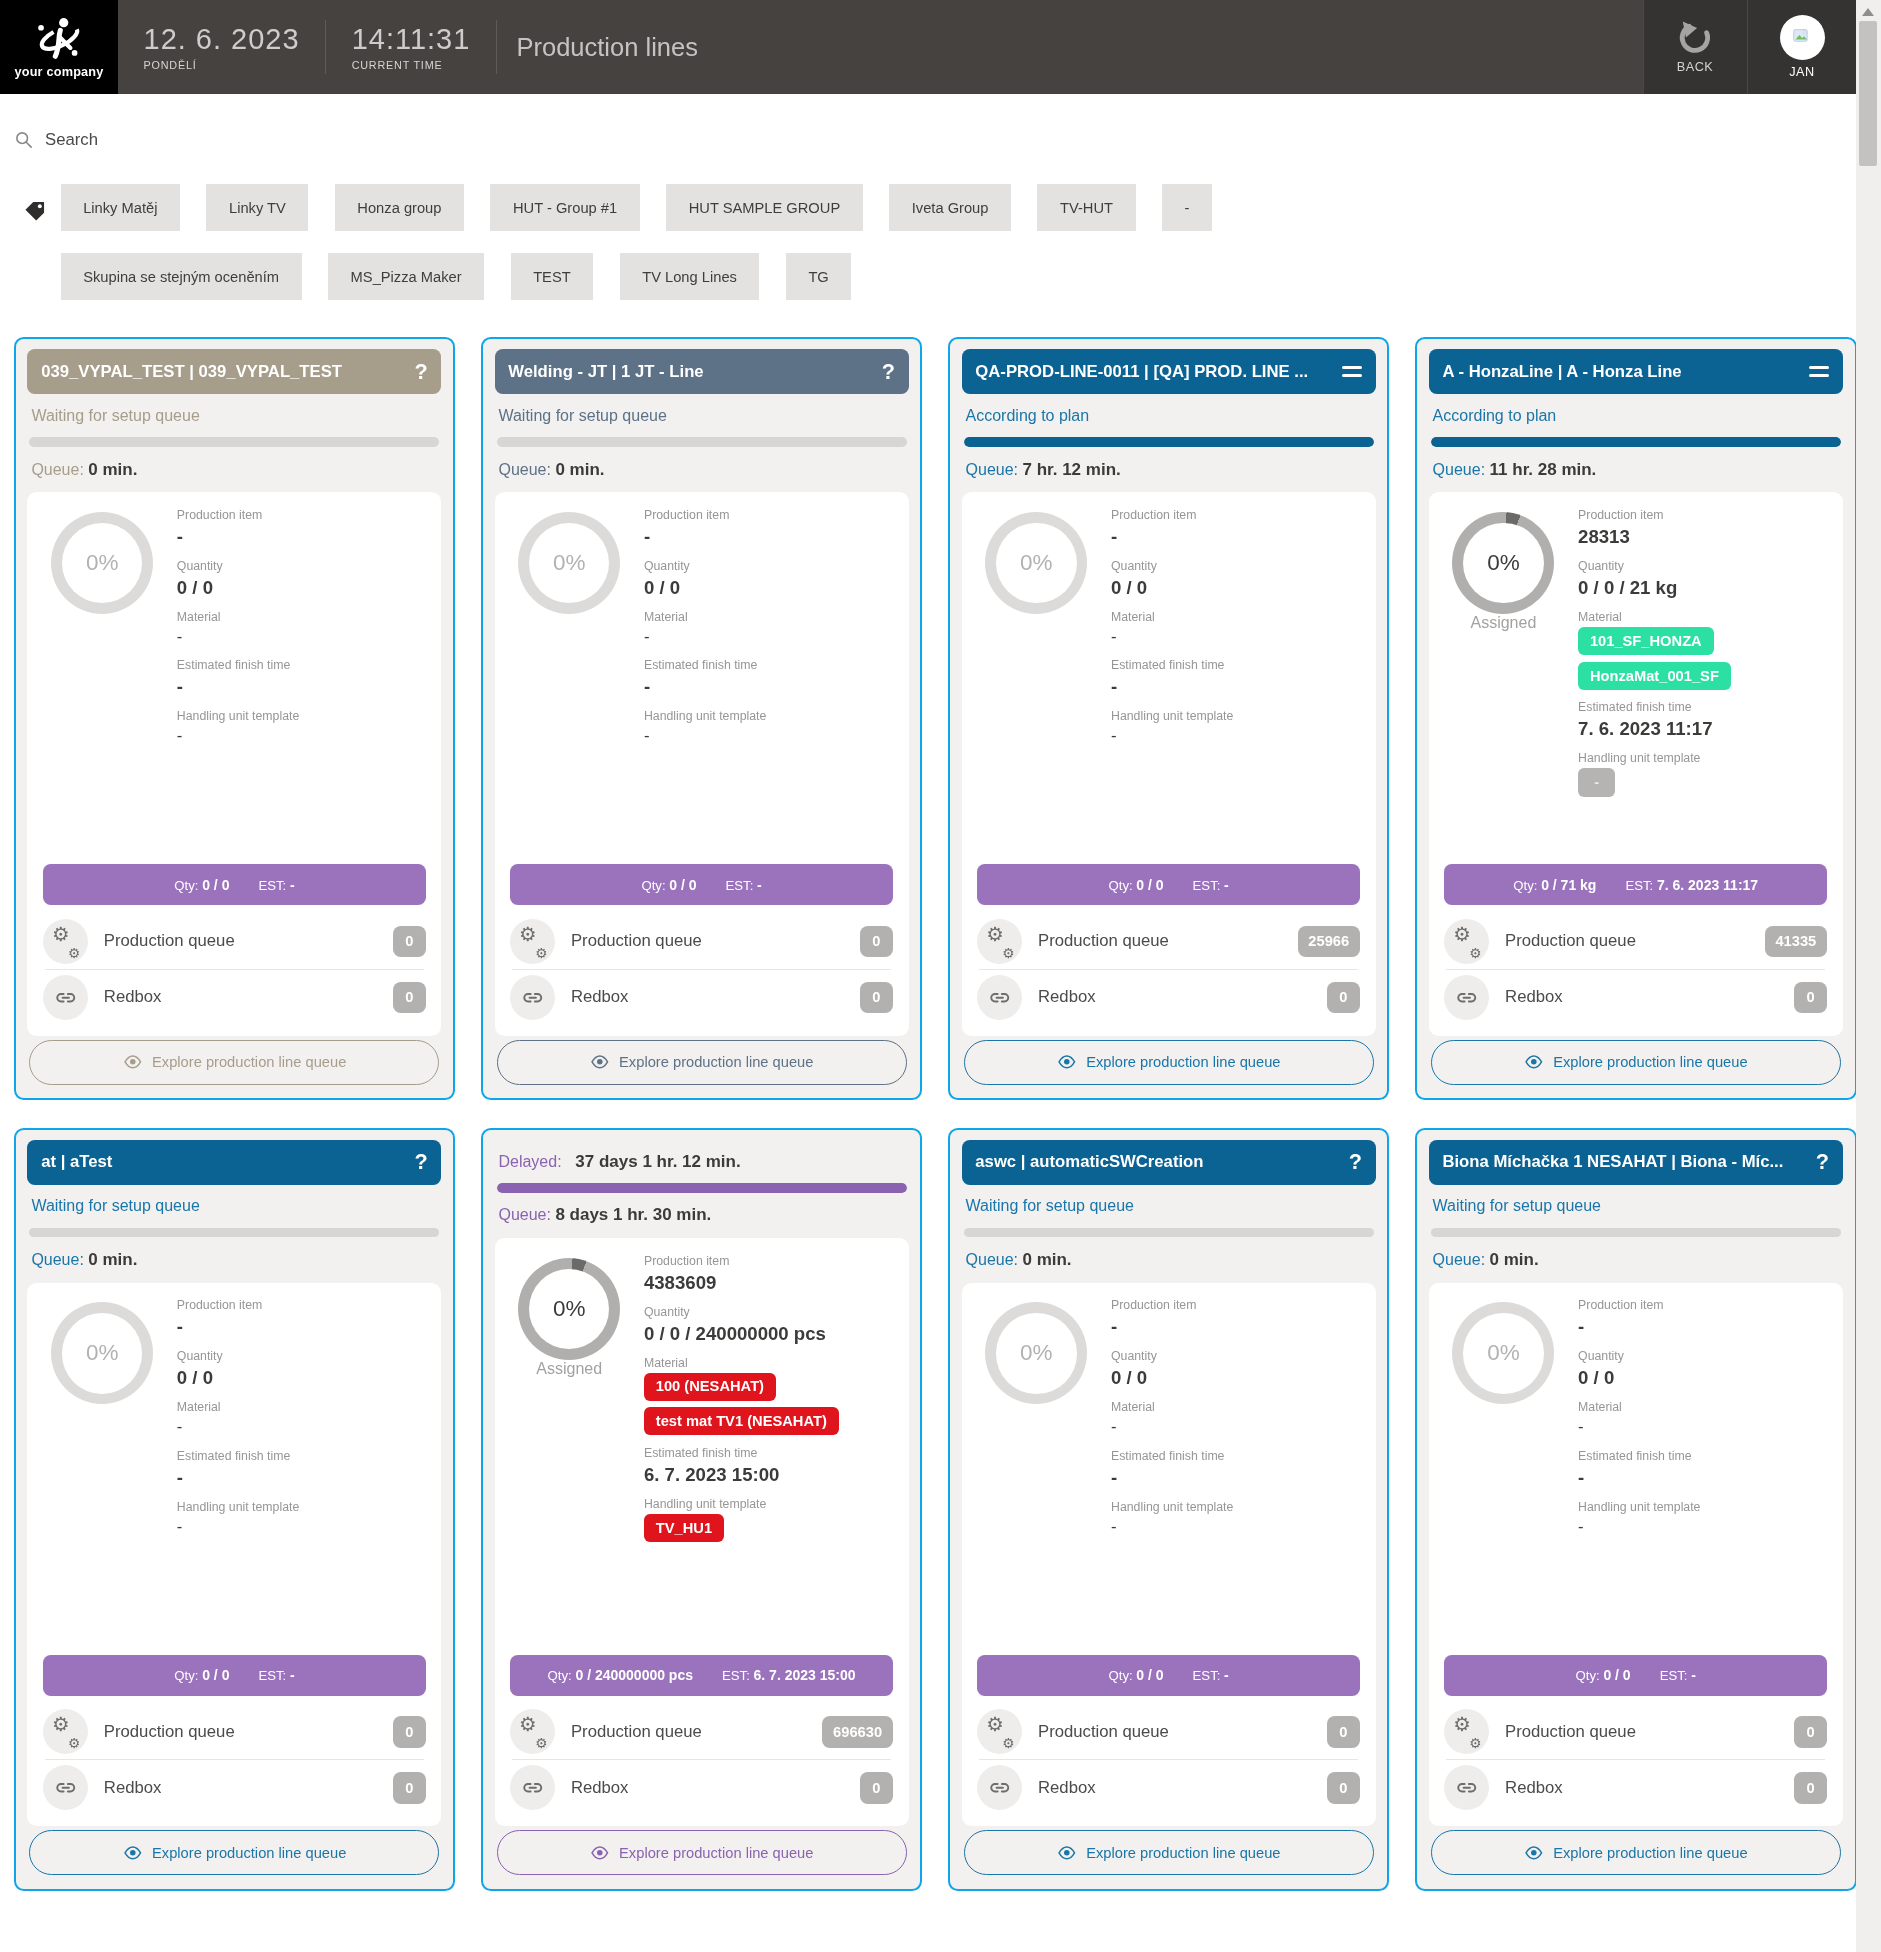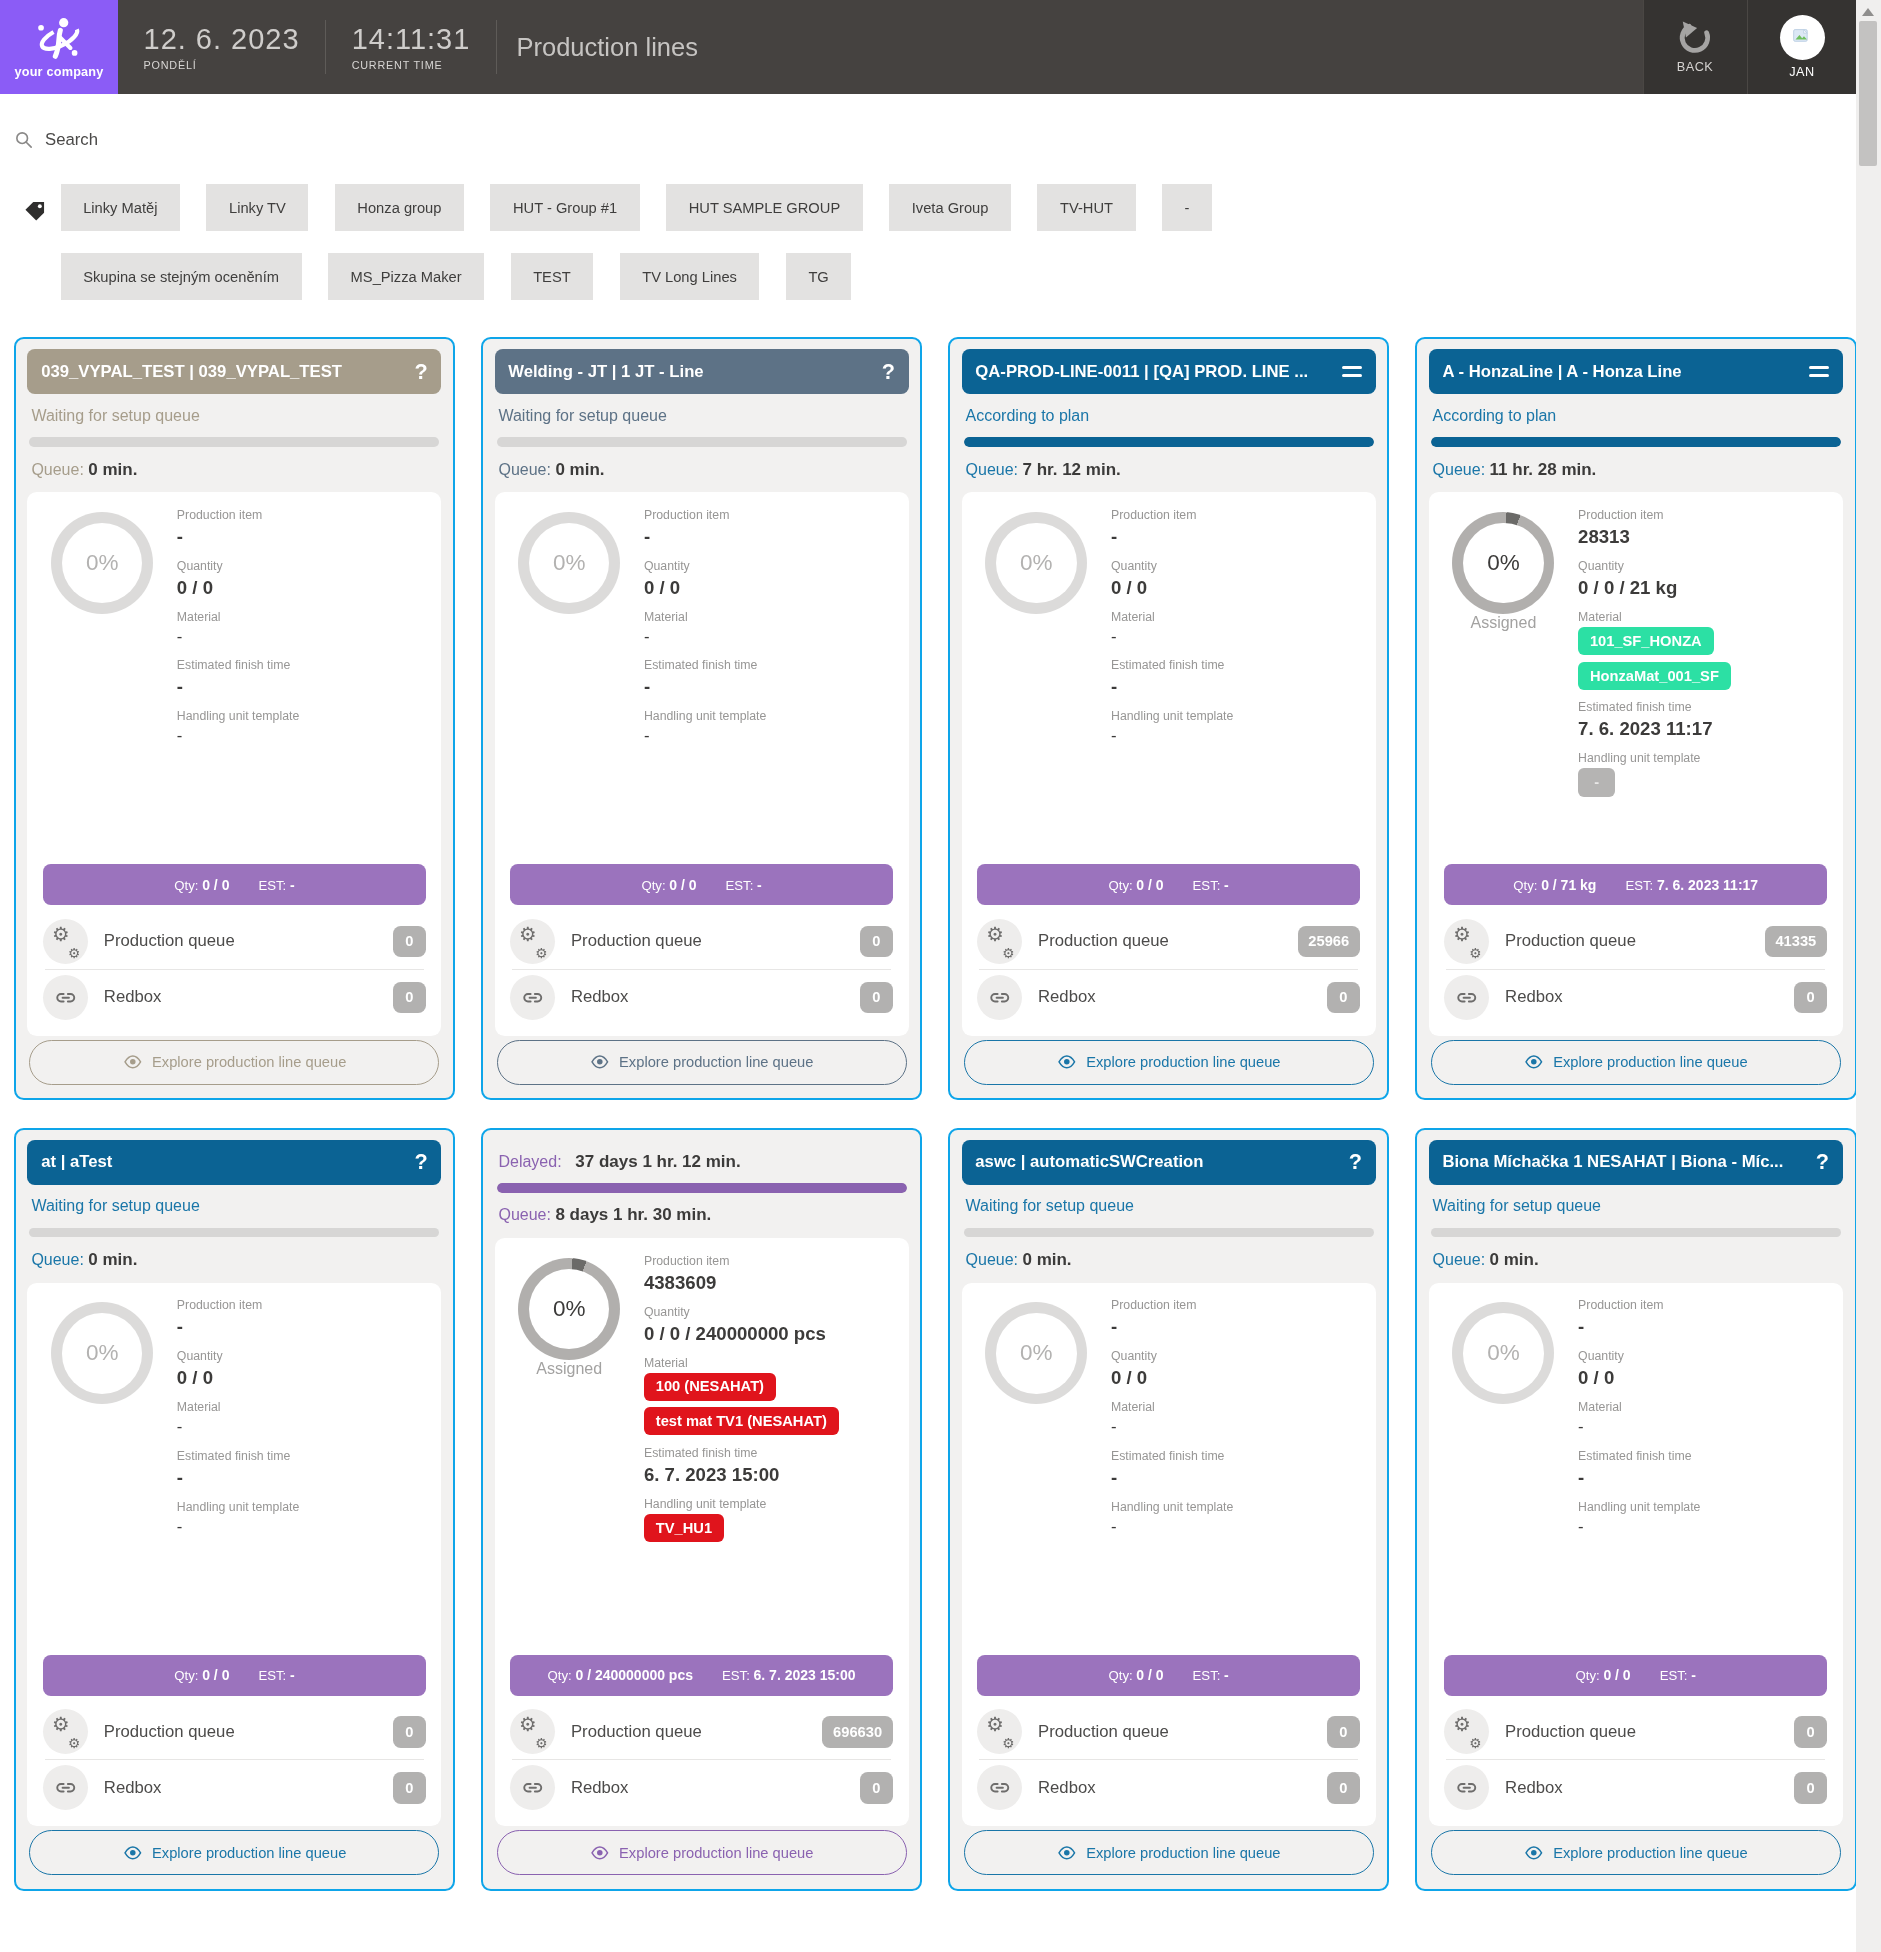--- a/index.html
+++ b/index.html
@@ -11,21 +11,21 @@
   }
   
   .scrollbar{position:fixed; top:0; right:0; width:25.5px; height:100%; background:#f0efee; z-index:60;}
   .sb-arrow{width:0;height:0;border-left:6.9px solid transparent;border-right:6.9px solid transparent;border-bottom:8.8px solid #8f8e8d;margin:7.8px auto 4.9px;}
   .sb-thumb{width:17.6px;height:145px;background:#c3c2c1;margin:0 auto;border-radius:2px;}
 
   
   .topbar{
     height:94px; width:calc(100% - 25.5px); background:#454240; display:flex; align-items:stretch;
   }
-  .logo-block{width:118px; background:#8b5cf6; display:flex; flex-direction:column; align-items:center; justify-content:center; gap:2px;}
+  .logo-block{width:118px; background:#000000; display:flex; flex-direction:column; align-items:center; justify-content:center; gap:2px;}
   .logo-block svg{display:block;}
   .logo-text{color:#fff; font-size:12.7px; font-weight:700; letter-spacing:0.2px; white-space:nowrap;}
   .dt-block{display:flex; flex-direction:column; justify-content:center; padding:0 25.5px; gap:3.9px;}
   .dt-big{font-size:29px; color:#cfcdcb; letter-spacing:1px; font-weight:500;}
   .dt-small{font-size:10.8px; color:#d8d6d4; letter-spacing:0.8px;}
   .vsep{width:1px; background:#5e5b58; margin:19.6px 0;}
   .page-title{display:flex; align-items:center; font-size:25.5px; color:#c6c4c2; padding:0 9.8px 0 19.6px; flex:1;}
   .back-block{width:104px; background:#353331; display:flex; flex-direction:column; align-items:center; justify-content:center; gap:5.9px; cursor:pointer; border-left:1px solid #4a4744;}
   .back-label{font-size:12.7px; color:#d5d3d1; letter-spacing:0.5px;}
   .user-block{width:110px; background:#353331; display:flex; flex-direction:column; align-items:center; justify-content:center; gap:5.9px; border-left:1px solid #4a4744;}

